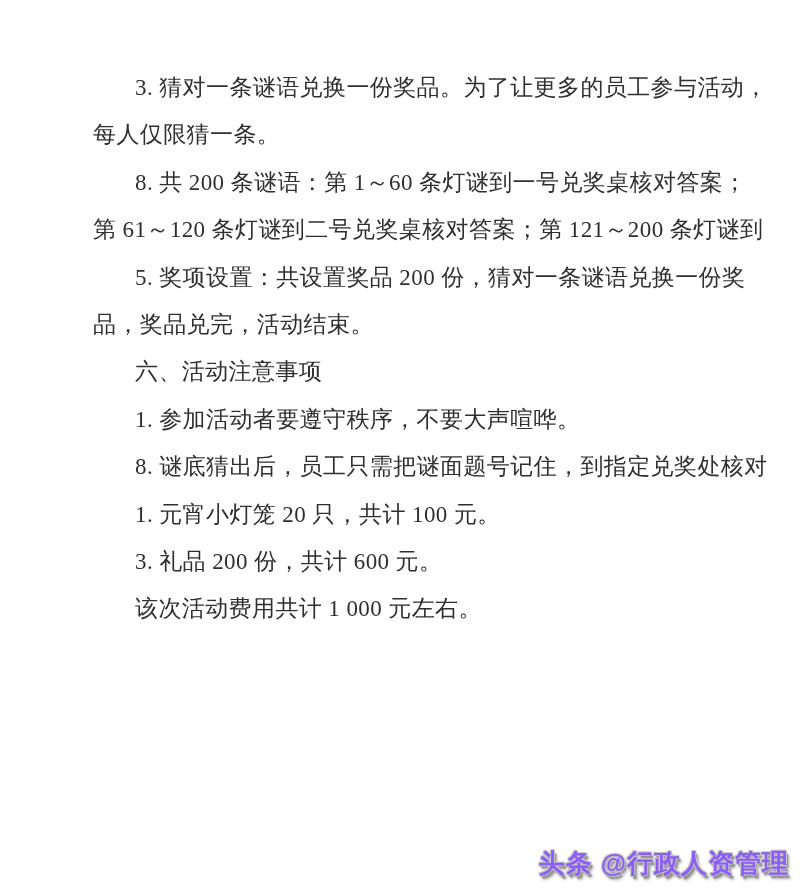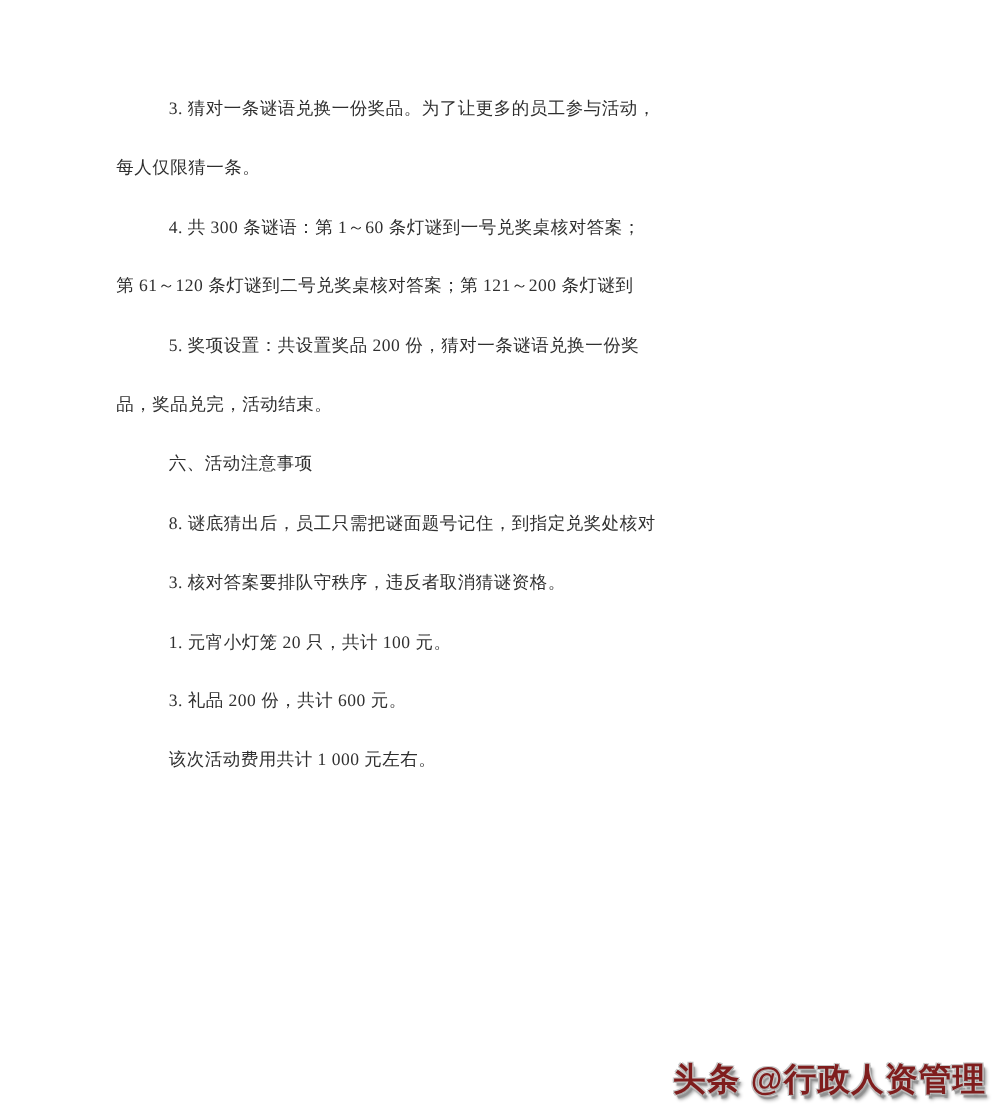--- a/index.html
+++ b/index.html
@@ -16,58 +16,58 @@
   }
   .doc {
     position: absolute;
     left: 93px;
     top: 64px;
     width: 660px;
   }
   .doc-line {
     height: 47.4px;
     line-height: 47.4px;
-    font-size: 14px;
+    font-size: 23px;
     color: #2f2f2f;
     white-space: nowrap;
     letter-spacing: 0.4px;
   }
   .doc-line.indent {
     padding-left: 42px;
   }
   .watermark {
     position: absolute;
     right: 16px;
     bottom: 9px;
     font-family: "Liberation Sans", "DejaVu Sans", sans-serif;
     font-weight: bold;
     font-size: 26px;
     letter-spacing: 1px;
-    color: #7f1d1d;
+    color: #8b5cf6;
     text-shadow:
       -1px -1px 0 #c9c9c9,
        1px -1px 0 #c9c9c9,
       -1px  1px 0 #bdbdbd,
        1px  1px 0 #a8a8a8,
        2px  3px 1px #8f8f8f,
        3px  4px 3px #9b9b9b;
     white-space: nowrap;
   }
 </style>
 </head>
 <body>
 
 <div class="doc">
   <div class="doc-line indent">3. 猜对一条谜语兑换一份奖品。为了让更多的员工参与活动，</div>
   <div class="doc-line">每人仅限猜一条。</div>
-  <div class="doc-line indent">4. 共 300 条谜语：第 1～60 条灯谜到一号兑奖桌核对答案；</div>
+  <div class="doc-line indent">8. 共 200 条谜语：第 1～60 条灯谜到一号兑奖桌核对答案；</div>
   <div class="doc-line">第 61～120 条灯谜到二号兑奖桌核对答案；第 121～200 条灯谜到</div>
   <div class="doc-line indent">5. 奖项设置：共设置奖品 200 份，猜对一条谜语兑换一份奖</div>
   <div class="doc-line">品，奖品兑完，活动结束。</div>
   <div class="doc-line indent">六、活动注意事项</div>
+  <div class="doc-line indent">1. 参加活动者要遵守秩序，不要大声喧哗。</div>
   <div class="doc-line indent">8. 谜底猜出后，员工只需把谜面题号记住，到指定兑奖处核对</div>
-  <div class="doc-line indent">3. 核对答案要排队守秩序，违反者取消猜谜资格。</div>
   <div class="doc-line indent">1. 元宵小灯笼 20 只，共计 100 元。</div>
   <div class="doc-line indent">3. 礼品 200 份，共计 600 元。</div>
   <div class="doc-line indent">该次活动费用共计 1 000 元左右。</div>
 </div>
 
 <div class="watermark">头条 @行政人资管理</div>
 
 </body></html>

